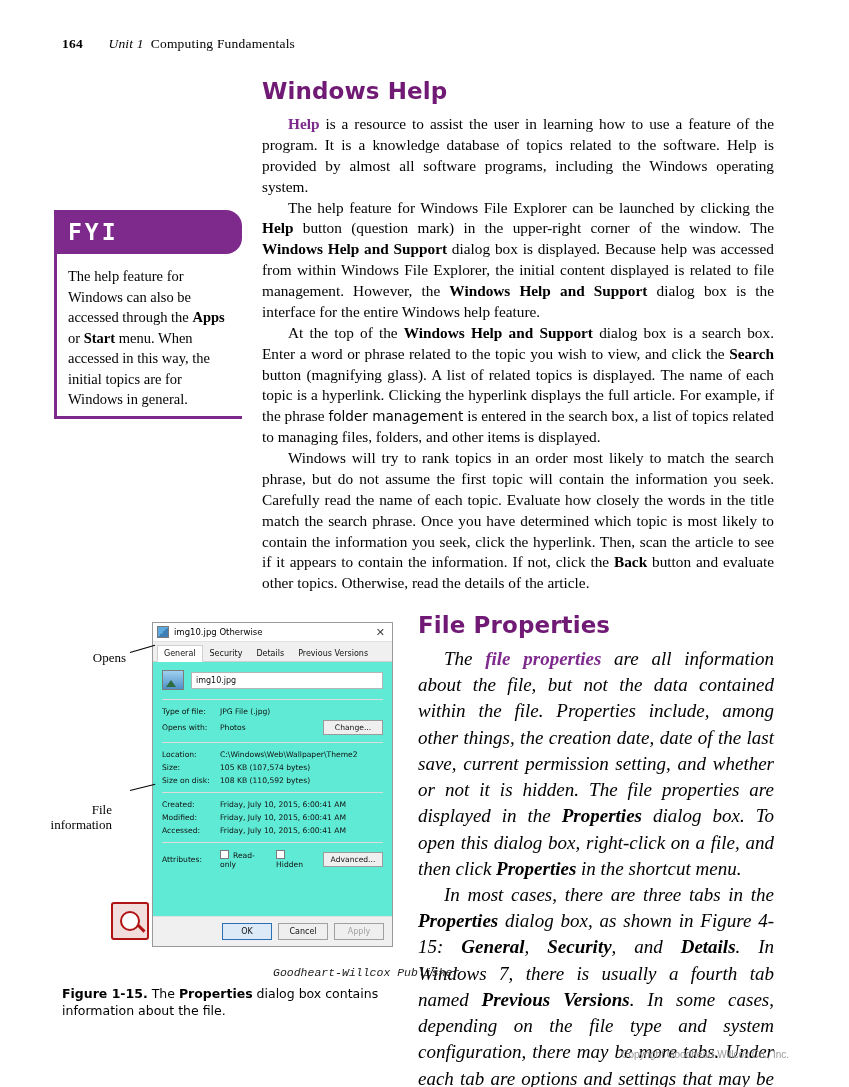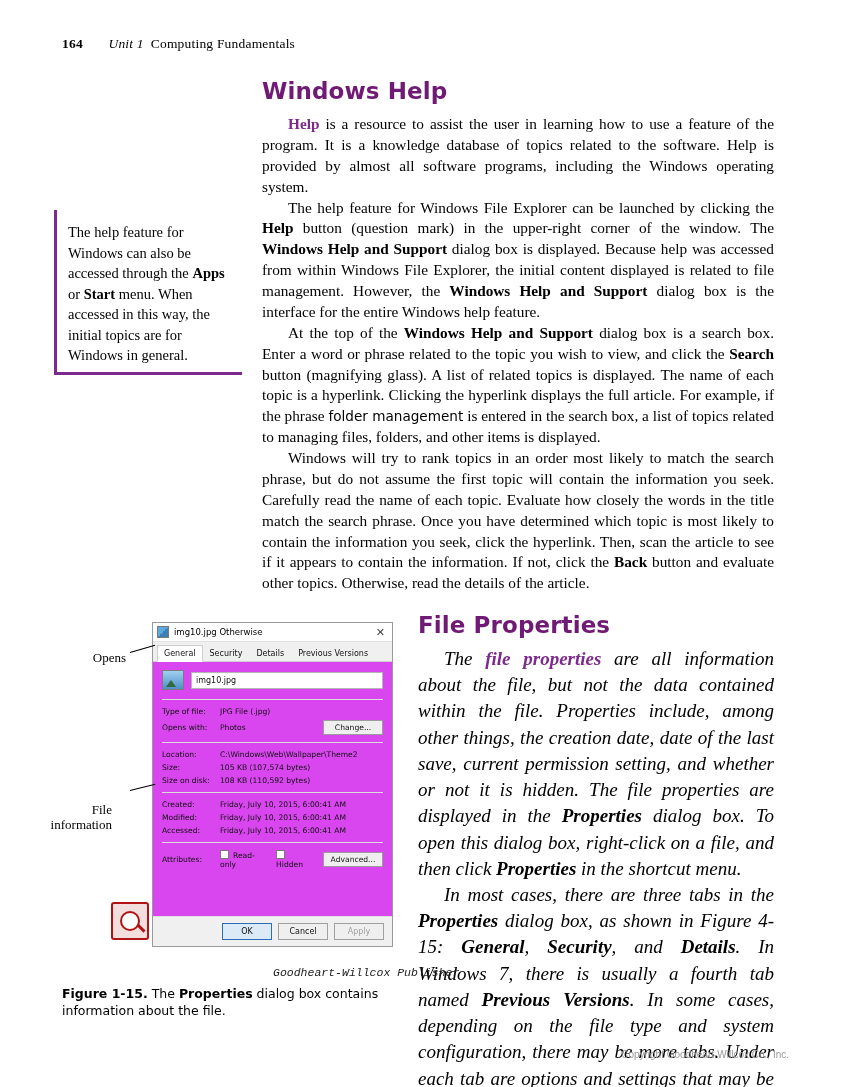--- a/index.html
+++ b/index.html
@@ -170,21 +170,21 @@
     border-bottom: none;
     color: #111;
   }
   .dlg-tab.active {
     background: #ffffff;
     border: 1px solid #cfcfcf;
     border-bottom: 1px solid #ffffff;
     margin-bottom: -1px;
   }
   .dlg-body {
-    background: #d946ef;
+    background: #5eead4;
     padding: 8px 9px 6px 9px;
     min-height: 240px;
     position: relative;
   }
   .file-head {
     display: flex;
     align-items: center;
     gap: 7px;
     margin-bottom: 9px;
   }
@@ -354,20 +354,23 @@
 <body>
 
 <div class="running-head">
   <span class="pagenum">164</span>
   <span class="unit">
     <span class="unitlabel">Unit 1</span><span>Computing Fundamentals</span>
   </span>
 </div>
 
 <div class="fyi">
+  <div class="fyi-header">
+    <span>FYI</span>
+  </div>
   <div class="fyi-body">
     <span>The help feature for Windows can also be accessed through the </span><b>Apps</b><span> or </span><b>Start</b><span> menu. When accessed in this way, the initial topics are for Windows in general.</span>
   </div>
 </div>
 
 <div class="col-right">
   <h2 class="section-title">Windows Help</h2>
 
   <p class="body">
     <span class="kw">Help</span><span> is a resource to assist the user in learning how to use a feature of the program. It is a knowledge database of topics related to the software. Help is provided by almost all software programs, including the Windows operating system.</span>

